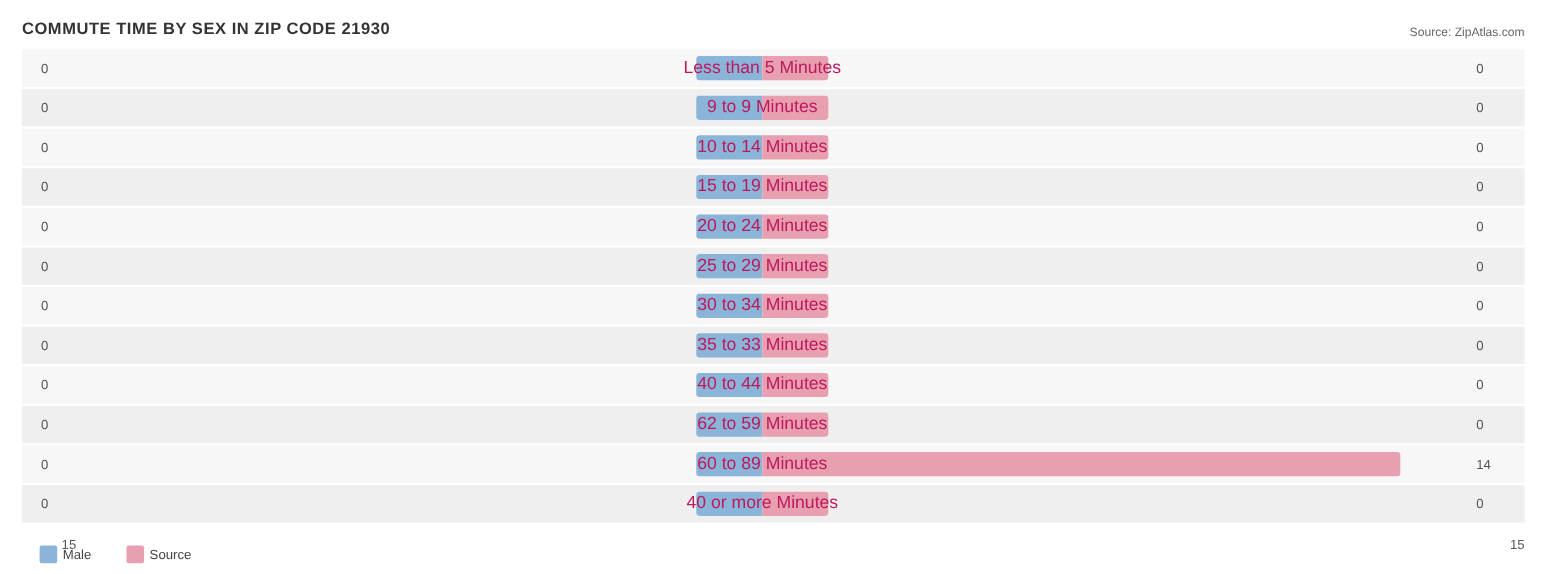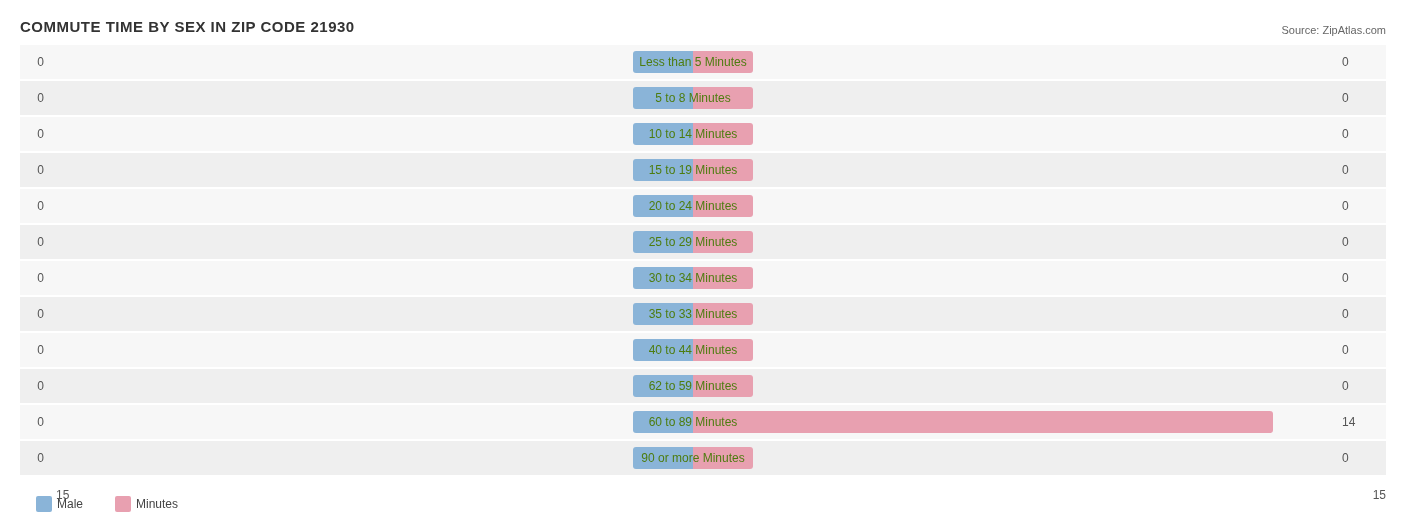--- a/index.html
+++ b/index.html
@@ -68,22 +68,22 @@
     .bar-center {
       flex: 1;
       display: flex;
       align-items: center;
       justify-content: center;
       position: relative;
       height: 100%;
     }
 
     .label {
-      font-size: 12px;
-      color: #4d7c0f;
+      font-size: 16px;
+      color: #be185d;
       white-space: nowrap;
       position: absolute;
       z-index: 2;
       pointer-events: none;
     }
 
     .male-bar {
       position: absolute;
       right: 50%;
       height: 22px;
@@ -166,21 +166,21 @@
           <div style="position: absolute; left: 50%; height: 22px; background: rgb(232, 160, 176); border-radius: 0px 3px 3px 0px; width: 60px;"></div>
           <div class="label">Less than 5 Minutes</div>
         </div>
         <div class="right-value">0</div>
       </div>
       <div class="row">
         <div class="left-value">0</div>
         <div class="bar-center">
           <div class="male-bar" style="width: 60px;"></div>
           <div style="position: absolute; left: 50%; height: 22px; background: rgb(232, 160, 176); border-radius: 0px 3px 3px 0px; width: 60px;"></div>
-          <div class="label">5 to 8 Minutes</div>
+          <div class="label">9 to 9 Minutes</div>
         </div>
         <div class="right-value">0</div>
       </div>
       <div class="row">
         <div class="left-value">0</div>
         <div class="bar-center">
           <div class="male-bar" style="width: 60px;"></div>
           <div style="position: absolute; left: 50%; height: 22px; background: rgb(232, 160, 176); border-radius: 0px 3px 3px 0px; width: 60px;"></div>
           <div class="label">10 to 14 Minutes</div>
         </div>
@@ -256,33 +256,33 @@
           <div style="position: absolute; left: 50%; height: 22px; background: rgb(232, 160, 176); border-radius: 0px 3px 3px 0px; width: 580px;"></div>
           <div class="label">60 to 89 Minutes</div>
         </div>
         <div class="right-value">14</div>
       </div>
       <div class="row">
         <div class="left-value">0</div>
         <div class="bar-center">
           <div class="male-bar" style="width: 60px;"></div>
           <div style="position: absolute; left: 50%; height: 22px; background: rgb(232, 160, 176); border-radius: 0px 3px 3px 0px; width: 60px;"></div>
-          <div class="label">90 or more Minutes</div>
+          <div class="label">40 or more Minutes</div>
         </div>
         <div class="right-value">0</div>
       </div>
     </div>
 
   <div class="footer">
     <div class="footer-left">15</div>
     <div class="legend">
       <div class="legend-item">
         <div class="legend-box legend-male"></div>
         <span>Male</span>
       </div>
       <div class="legend-item">
         <div class="legend-box legend-female"></div>
-        <span>Minutes</span>
+        <span>Source</span>
       </div>
     </div>
     <div class="footer-right">15</div>
   </div>
 </div>
 
 </body></html>

